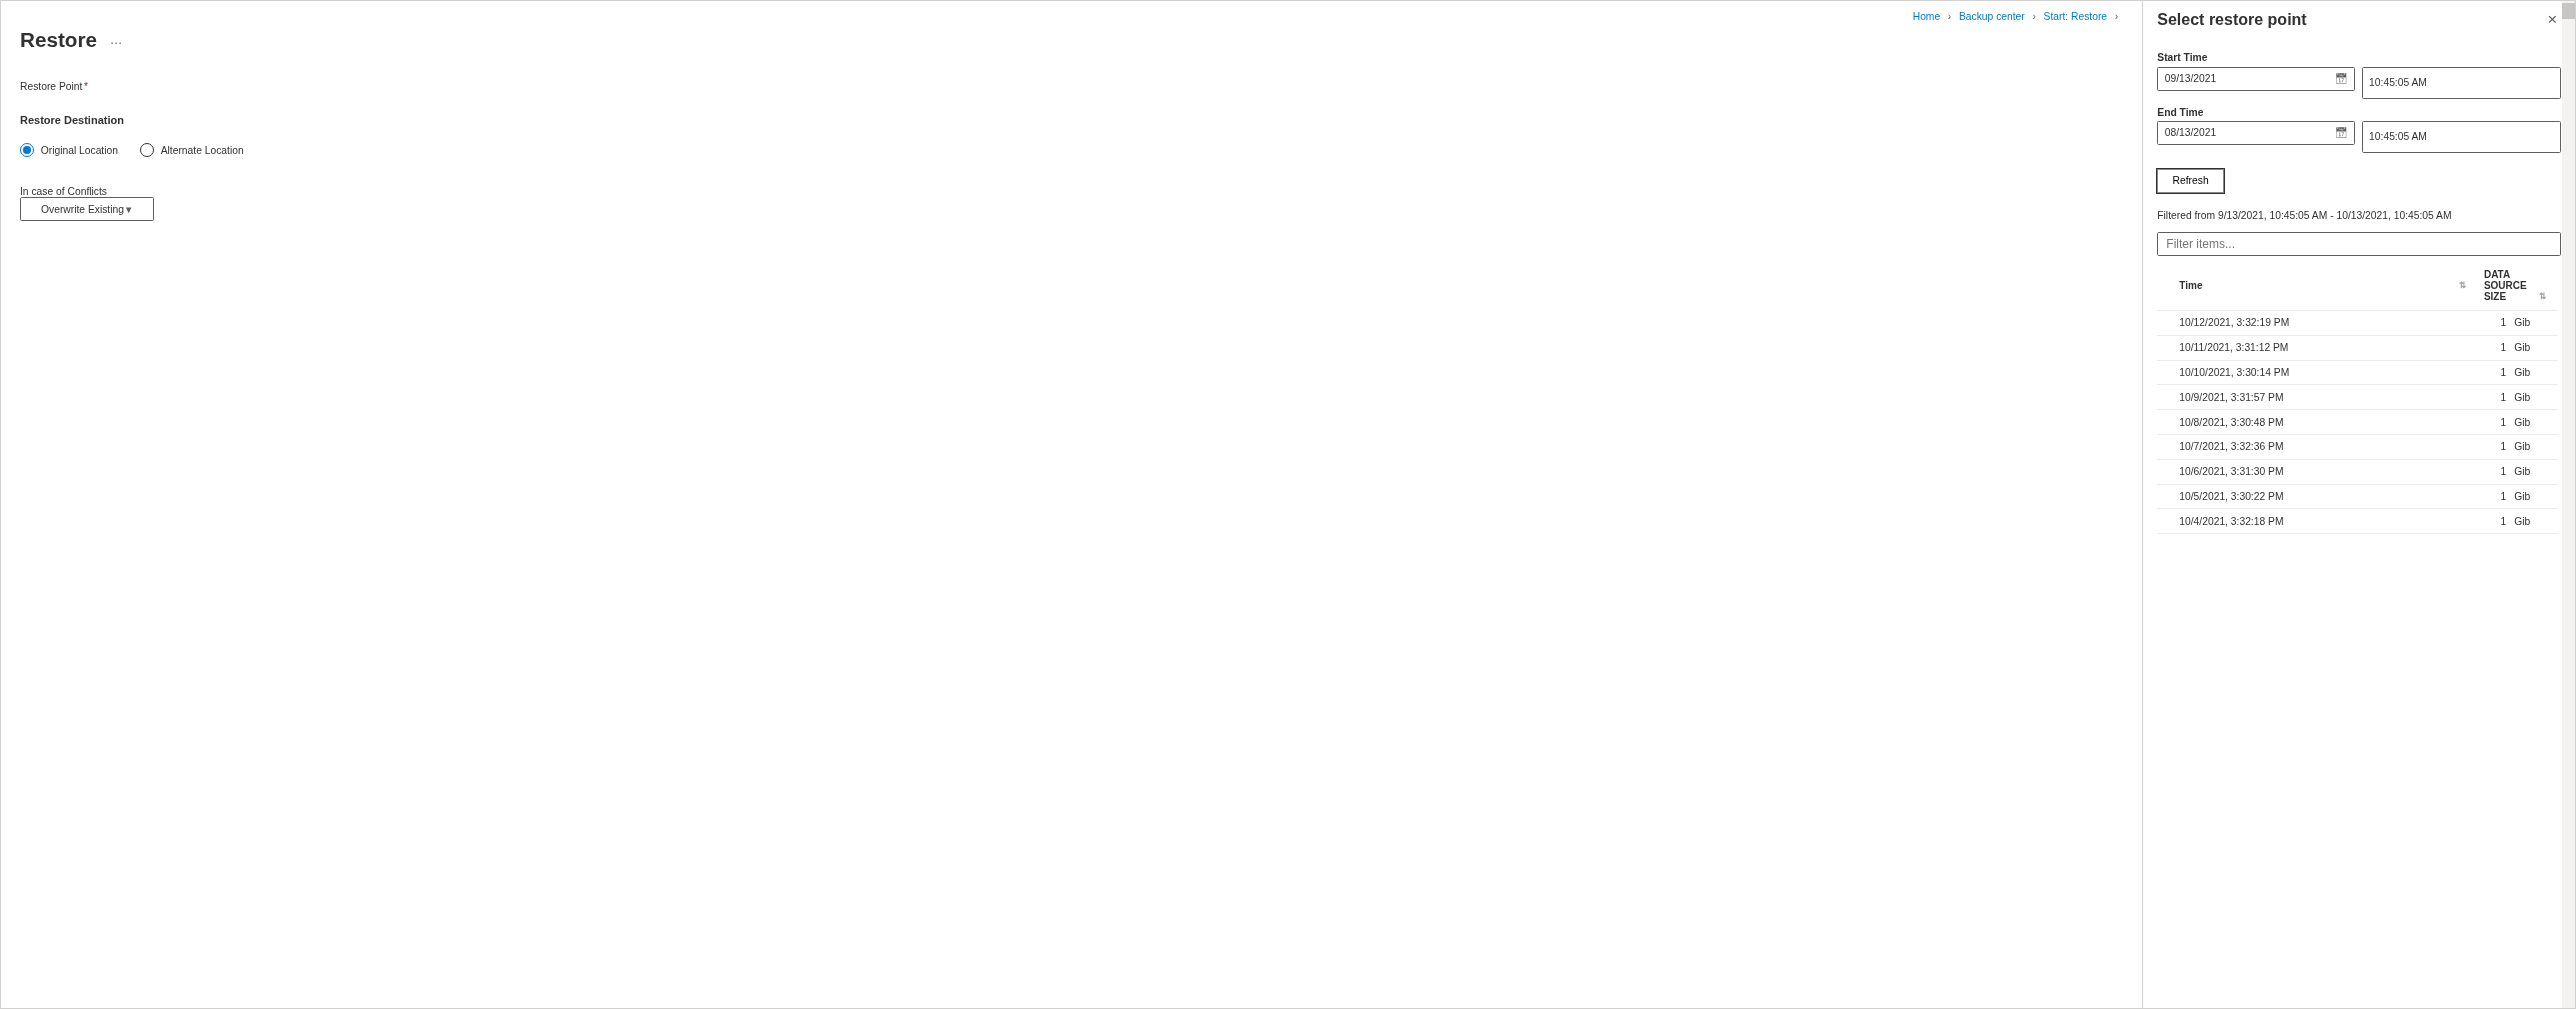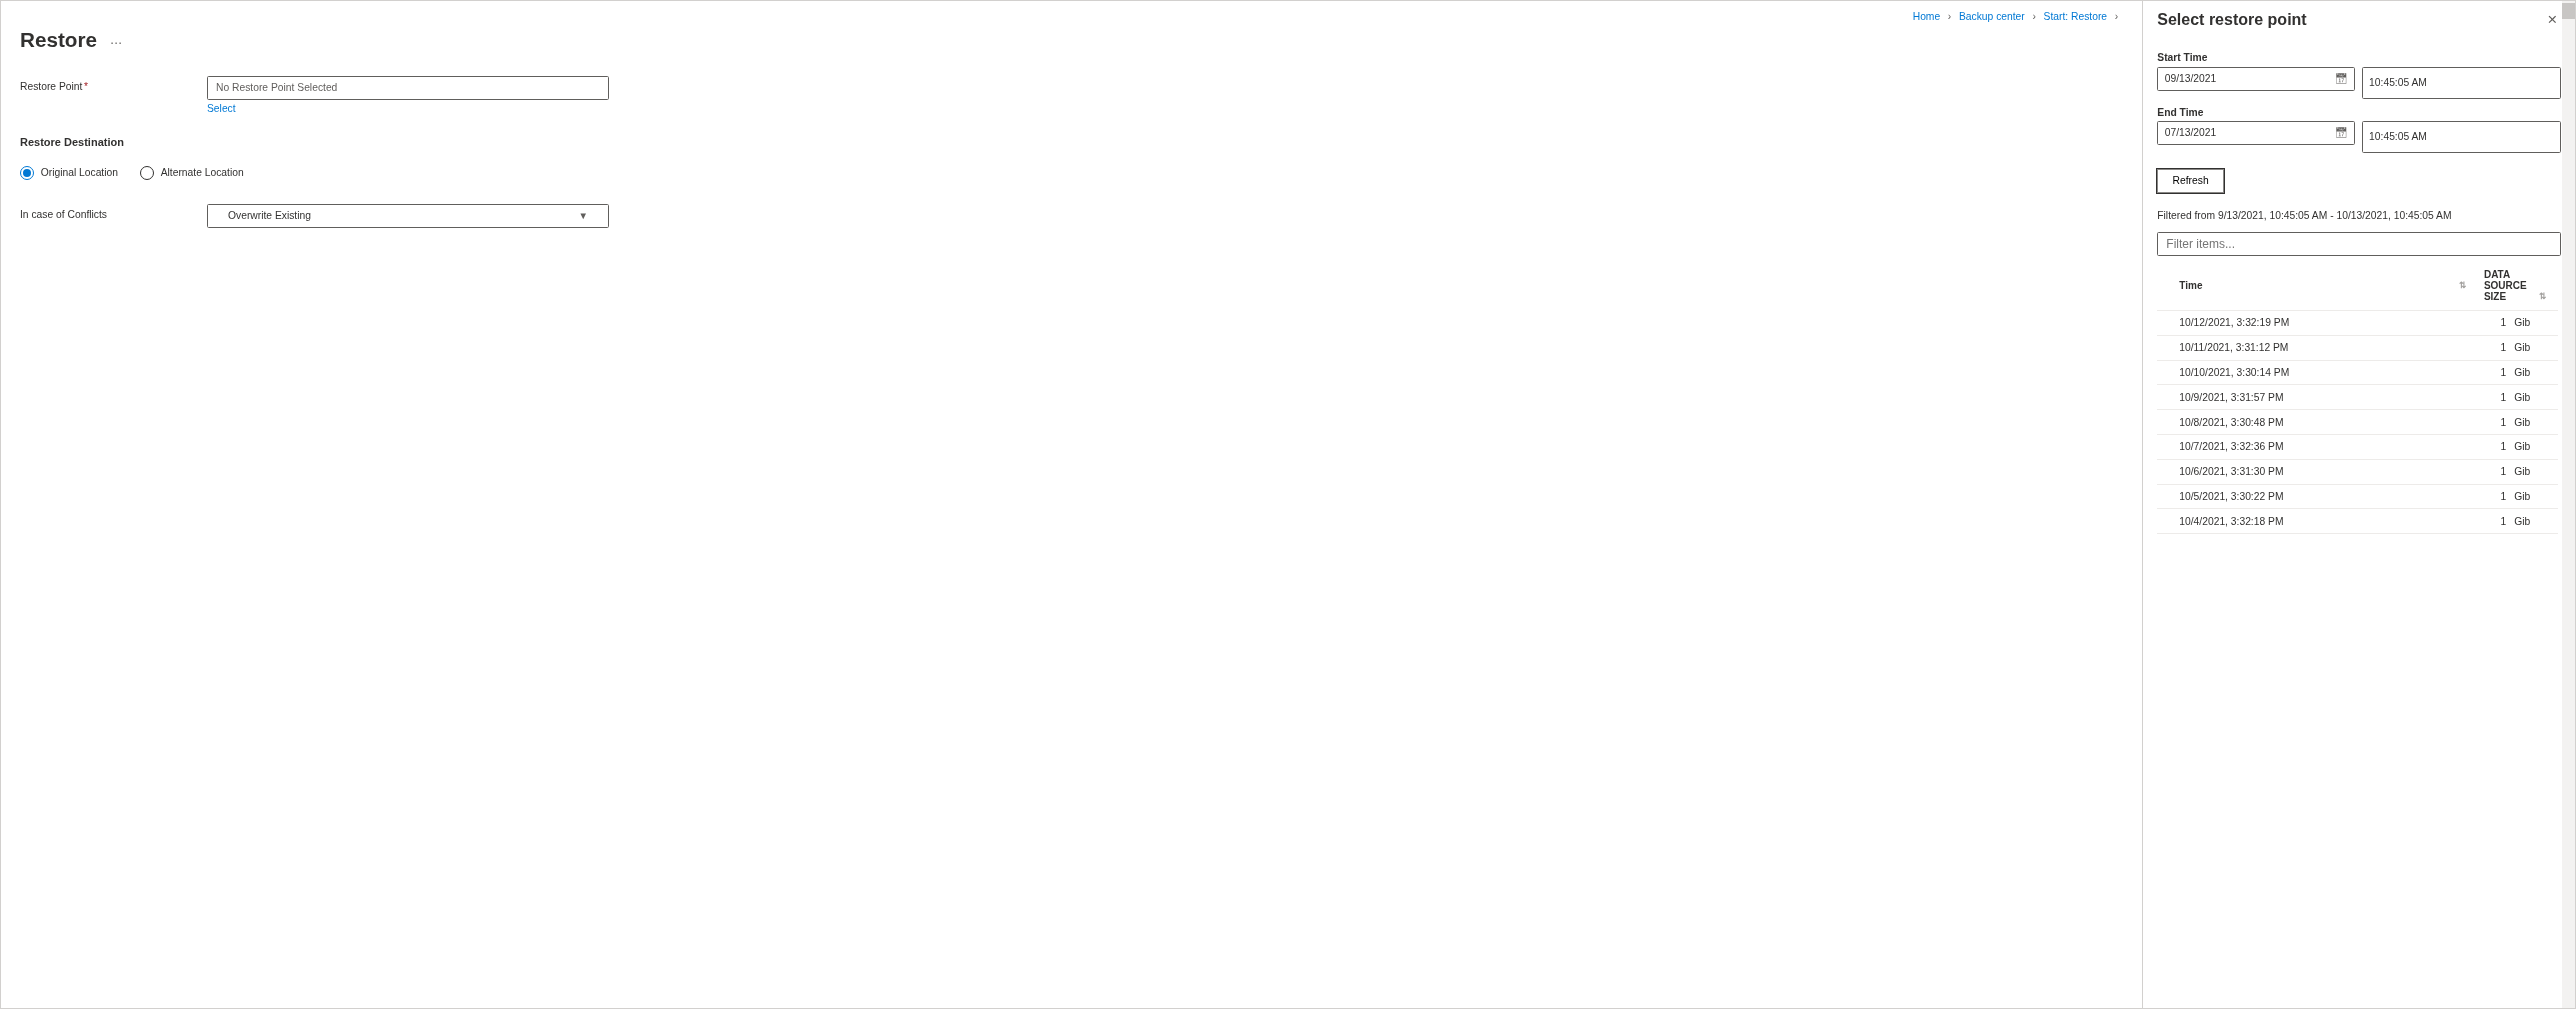--- a/index.html
+++ b/index.html
@@ -27,21 +27,21 @@
     font-size: 10.3px;
     margin-bottom: 6.4px;
     text-align: right;
   }
   .breadcrumbs a { color: #0078d4; text-decoration: none; cursor: pointer; }
   .breadcrumbs .sep { color: #605e5c; margin: 0 4.8px; }
   .title-row { display: flex; align-items: center; gap: 12.7px; margin: 4.8px 0 24px 0; }
   h1 { font-size: 20.7px; font-weight: 600; margin: 0; }
   .more-dots { color: #605e5c; font-size: 12.7px; cursor: pointer; }
 
-  .form-row { display: flex; align-items: flex-start; margin-bottom: 22px; }
+  .form-row { display: flex; align-items: flex-start; margin-bottom: 22px; flex-direction: column; }
   .form-label-col { width: 187px; padding-top: 4.8px; font-size: 10.3px; }
   .req { color: #a4262c; margin-left: 1.6px; }
   .form-input-col { flex: 0 0 402px; }
   .text-input {
     width: 100%; height: 24px;
     border: 0.8px solid #605e5c; border-radius: 1.6px;
     padding: 0 8px; font-size: 10.3px; color: #605e5c;
     background: #fff;
   }
   .link-action { color: #0078d4; font-size: 10.3px; cursor: pointer; display: inline-block; margin-top: 3.2px; }
@@ -162,24 +162,20 @@
 
     <div class="title-row">
       <h1>Restore</h1>
       <span class="more-dots">…</span>
     </div>
 
     <div class="form-row">
       <div class="form-label-col">
         <span>Restore Point</span><span class="req">*</span>
       </div>
-      <div class="form-input-col">
-        <input class="text-input" type="text" readonly="" value="No Restore Point Selected" style="">
-        <span class="link-action">Select</span>
-      </div>
     </div>
 
     <div class="section-heading">Restore Destination</div>
     <div class="radio-group">
       <div class="radio-opt">
         <span class="radio-circle selected">
             <span class="radio-dot"></span>
           </span>
         <span>Original Location</span>
       </div>
@@ -216,21 +212,21 @@
           <span class="cal-icon">📅︎</span>
         </div>
         <div class="time-input">
           <span>10:45:05 AM</span>
         </div>
       </div>
 
       <div class="field-label">End Time</div>
       <div class="dt-row">
         <div class="date-input">
-          <span>07/13/2021</span>
+          <span>08/13/2021</span>
           <span class="cal-icon">📅︎</span>
         </div>
         <div class="time-input">
           <span>10:45:05 AM</span>
         </div>
       </div>
 
       <div>
         <button class="refresh-btn">Refresh</button>
       </div>

